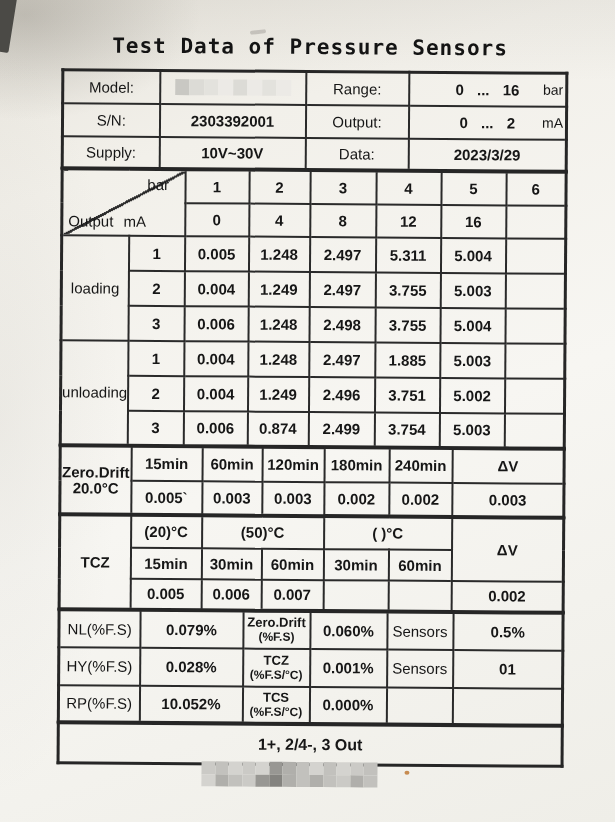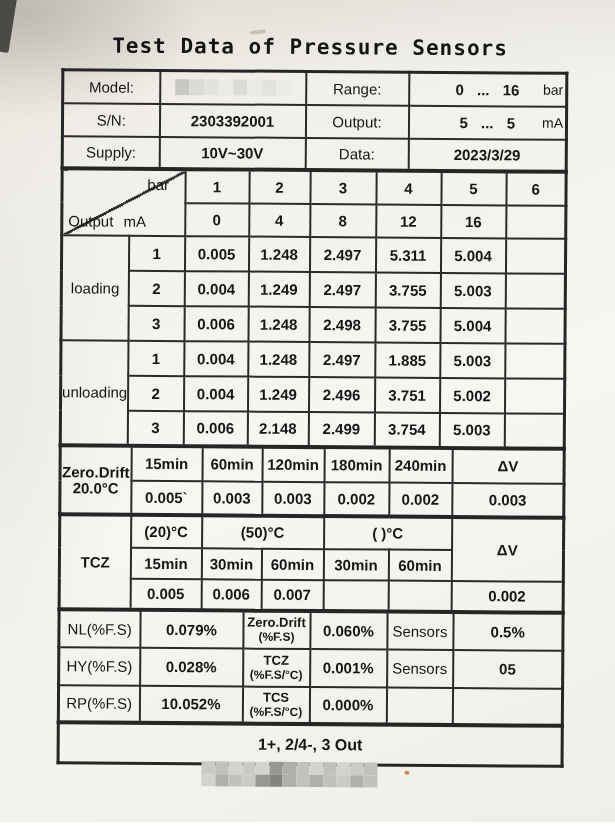--- a/index.html
+++ b/index.html
@@ -91,21 +91,21 @@
                   <span class="unit">bar</span>
                 </div>
           </td>
         </tr>
         <tr class="h33">
           <td class="lab">S/N:</td>
           <td>2303392001</td>
           <td class="lab">Output:</td>
           <td>
             <div class="vw">
-                  <span class="spread">5 ... 5</span>
+                  <span class="spread">0 ... 2</span>
                   <span class="unit">mA</span>
                 </div>
           </td>
         </tr>
         <tr class="h32">
           <td class="lab">Supply:</td>
           <td>10V~30V</td>
           <td class="lab">Data:</td>
           <td>2023/3/29</td>
         </tr>
@@ -187,21 +187,21 @@
           <td>0.004</td>
           <td>1.249</td>
           <td>2.496</td>
           <td>3.751</td>
           <td>5.002</td>
           <td></td>
         </tr>
         <tr class="h35">
           <td>3</td>
           <td>0.006</td>
-          <td>2.148</td>
+          <td>0.874</td>
           <td>2.499</td>
           <td>3.754</td>
           <td>5.003</td>
           <td></td>
         </tr>
       </tbody>
         </table>
 
       <table>
         <colgroup>
@@ -296,21 +296,21 @@
         </tr>
         <tr class="h38">
           <td class="lab">HY(%F.S)</td>
           <td>0.028%</td>
           <td class="mid-lab">
             <div>TCZ</div>
             <div class="l2">(%F.S/°C)</div>
           </td>
           <td>0.001%</td>
           <td class="lab">Sensors</td>
-          <td>05</td>
+          <td>01</td>
         </tr>
         <tr class="h37">
           <td class="lab">RP(%F.S)</td>
           <td>10.052%</td>
           <td class="mid-lab">
             <div>TCS</div>
             <div class="l2">(%F.S/°C)</div>
           </td>
           <td>0.000%</td>
           <td class="lab"></td>

